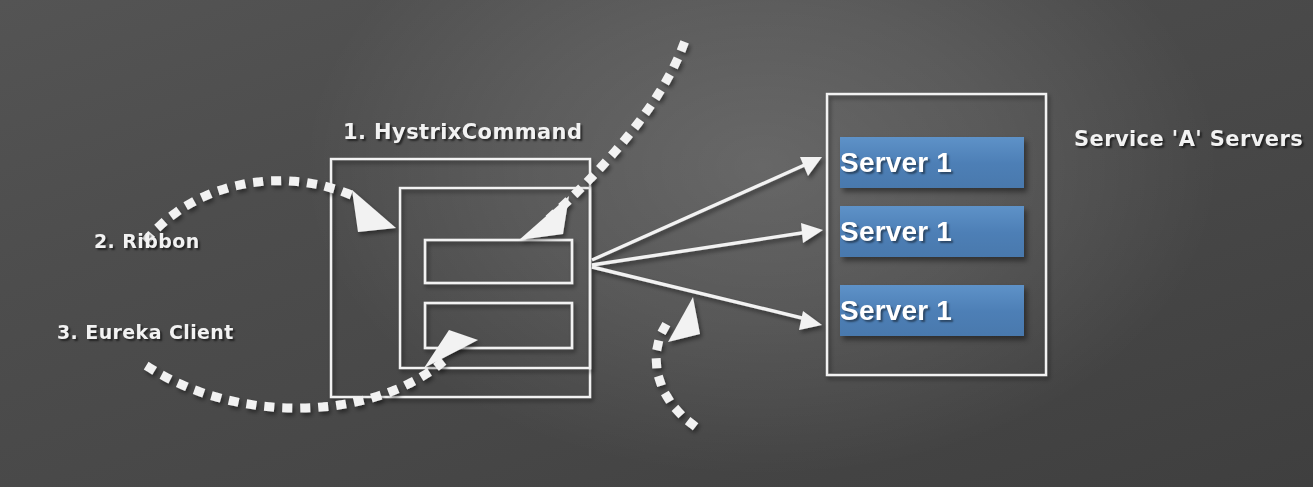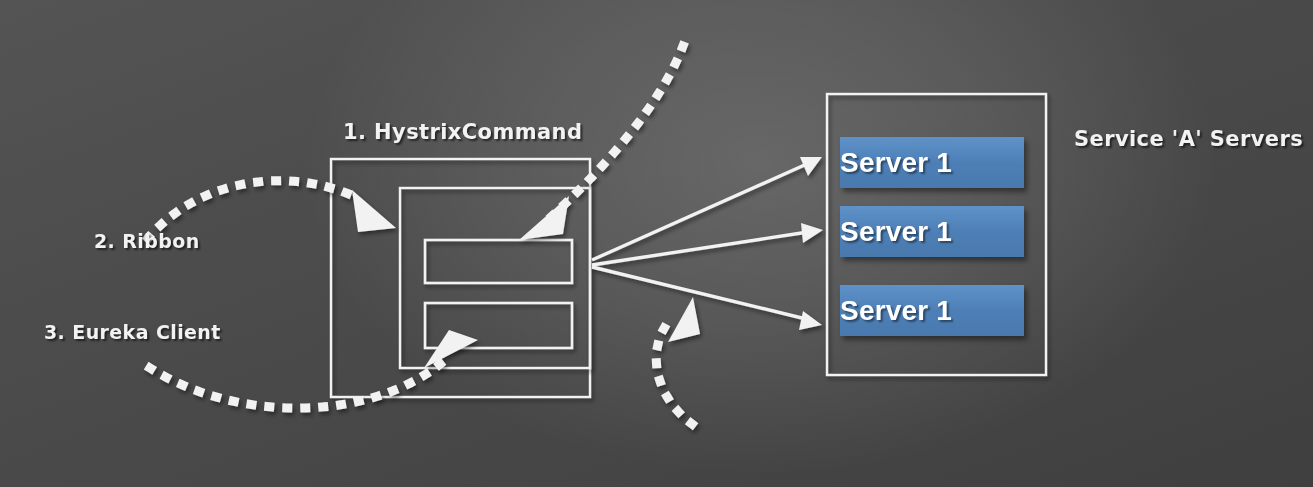--- a/index.html
+++ b/index.html
@@ -111,18 +111,18 @@
   </div>
   <div class="server-box" style="left:840px; top:285px; width:184px; height:51px;">
     <span class="server-label">Server 1</span>
   </div>
 
   <div class="lbl" style="left:343px; top:120px;">1. HystrixCommand</div>
 
 
   <div class="lbl lbl-sm" style="left:47px; top:230px;margin-left:47px;">2. Ribbon</div>
 
-  <div class="lbl lbl-sm" style="left:44px; top:321px;">3. Eureka Client</div>
+  <div class="lbl lbl-sm" style="left:57px; top:321px;">3. Eureka Client</div>
 
 
   <div class="lbl" style="left:1074px; top:127px;">Service 'A' Servers</div>
 
 </div>
 
 </body></html>

